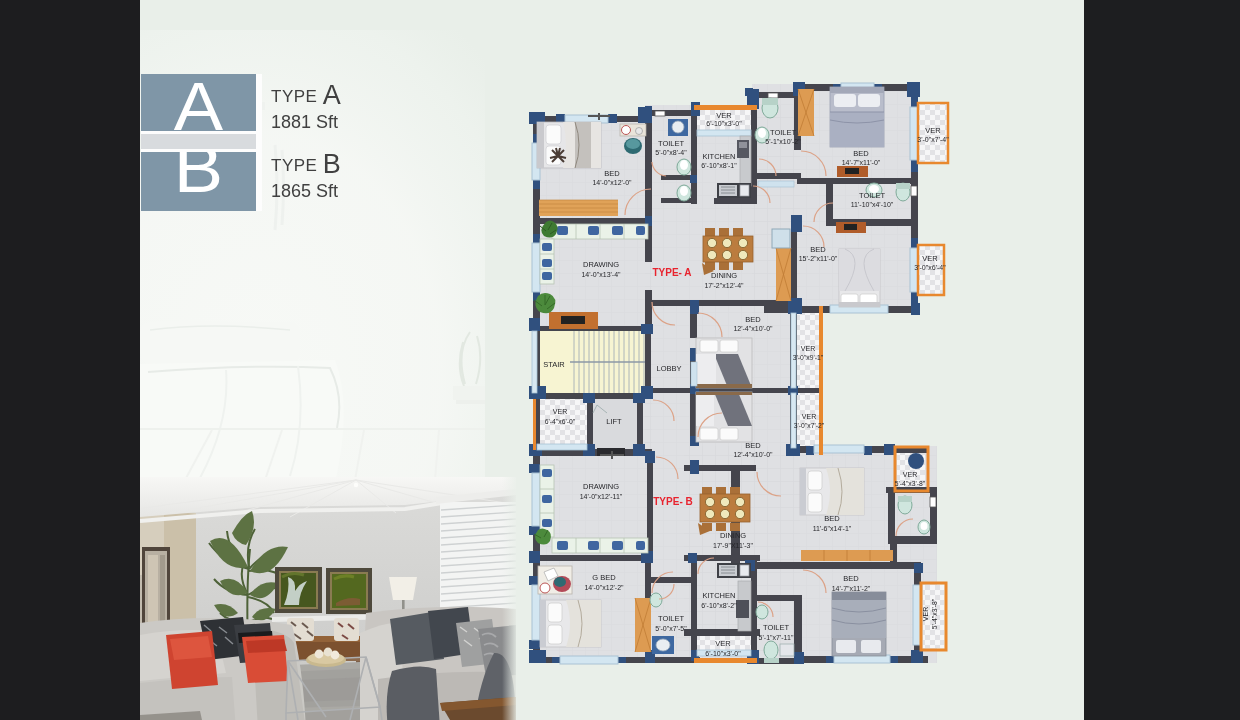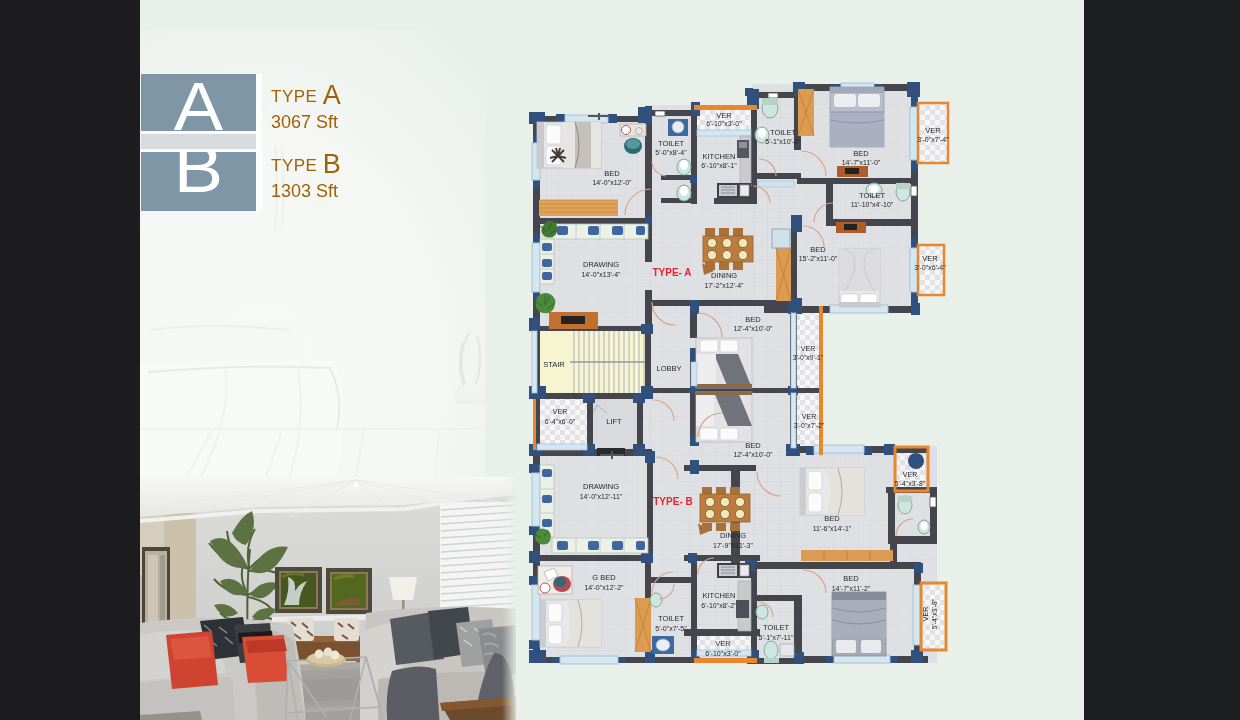--- a/index.html
+++ b/index.html
@@ -61,29 +61,29 @@
 
     <div class="abs" style="left:0;top:60px;width:121px;height:15px;background:#d8dbde;"></div>
 
     <div class="abs" style="left:0;top:78px;width:115px;height:59px;background:#7f96a7;overflow:hidden;">
       <div style="position:absolute;left:0;top:-16px;width:115px;text-align:center;font-size:74px;line-height:72px;color:#fff;font-family:'Liberation Sans',sans-serif;transform:scaleY(0.92);transform-origin:top;">B</div>
     </div>
 
     <div class="abs" style="left:115px;top:0;width:6px;height:137px;background:#fdfdfd;"></div>
   </div>
 
-  <div class="abs" id="type-text" style="left:271px;top:80px;width:170px;color:#a16207;">
+  <div class="abs" id="type-text" style="left:271px;top:80px;width:170px;color:#404040;">
 
     <div style="font-size:17px;letter-spacing:0.5px;">TYPE&nbsp;<span style="font-size:27px;vertical-align:-2px;">A</span></div>
 
-    <div style="font-size:18px;margin-top:1px;">3067 Sft</div>
+    <div style="font-size:18px;margin-top:1px;">1881 Sft</div>
 
     <div style="font-size:17px;letter-spacing:0.5px;margin-top:16px;">TYPE&nbsp;<span style="font-size:27px;vertical-align:-2px;">B</span></div>
 
-    <div style="font-size:18px;margin-top:1px;">1303 Sft</div>
+    <div style="font-size:18px;margin-top:1px;">1865 Sft</div>
   </div>
 
   <div class="abs" id="living-photo" style="left:140px;top:477px;width:376px;height:243px;overflow:hidden;">
     <svg width="376" height="243" viewBox="0 0 376 243">
       <defs>
         <linearGradient id="lwall" x1="0" y1="0" x2="0" y2="1">
           <stop offset="0" stop-color="#dcdcda"></stop>
           <stop offset="0.5" stop-color="#d2d2d0"></stop>
           <stop offset="1" stop-color="#c8c8c6"></stop>
         </linearGradient>

